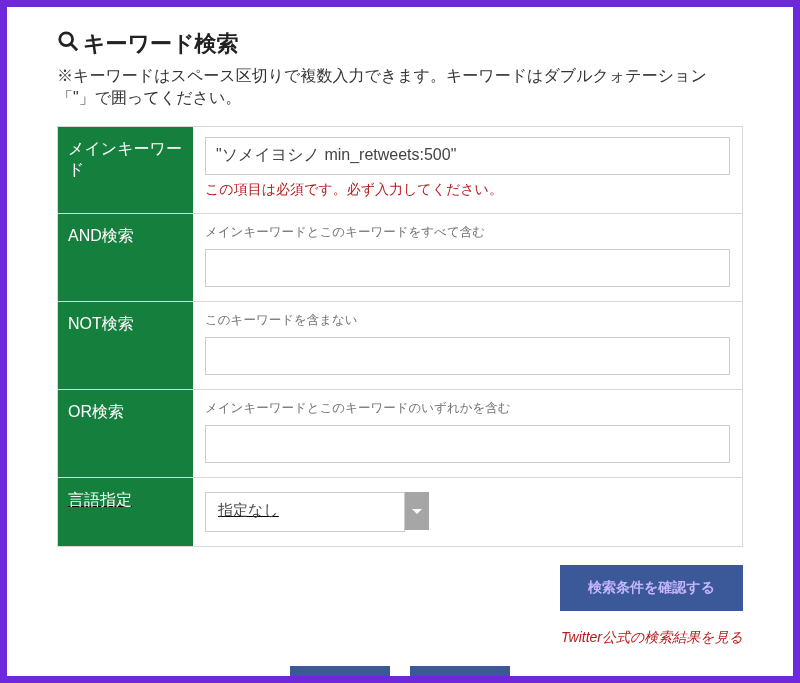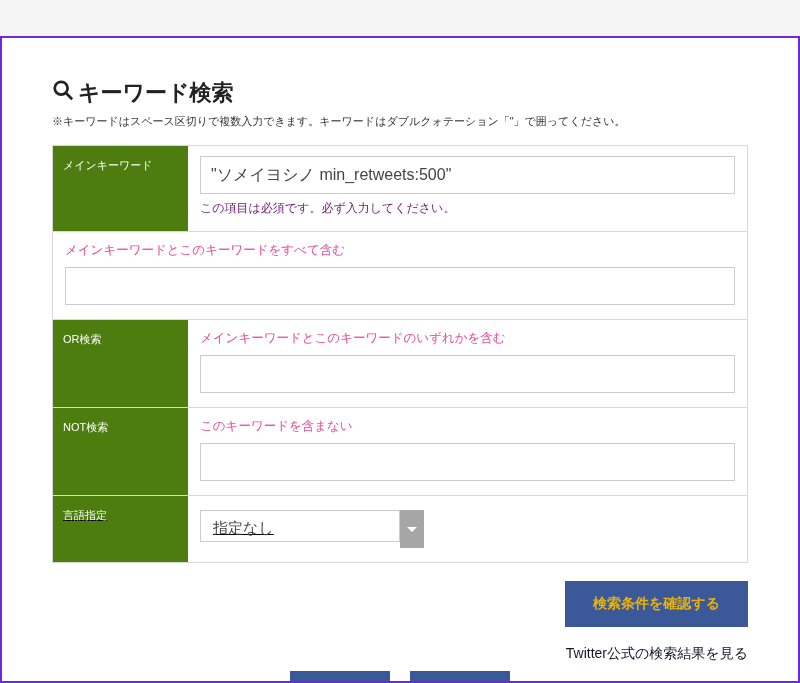--- a/index.html
+++ b/index.html
@@ -7,58 +7,57 @@
     body {
       width: 800px;
       height: 683px;
       background: #f5f5f5;
       font-family: -apple-system, "Helvetica Neue", Arial, sans-serif;
       position: relative;
     }
     .outer {
       position: absolute;
       inset: 0;
-      border: 2px solid #6d28d9;
+      border: 7px solid #6d28d9;
       background: #fff;
-      padding: 40px 50px 0 50px;
+      padding: 22px 50px 0 50px;
       overflow: hidden;
-      margin-top: 36px;
     }
     .header-title {
       display: flex;
       align-items: center;
       font-size: 22px;
       font-weight: 700;
       color: #222;
       gap: 4px;
       margin-bottom: 6px;
     }
     .header-title svg { width: 22px; height: 22px; }
     .subnote {
-      font-size: 11px;
+      font-size: 16px;
       color: #333;
       margin-bottom: 16px;
       line-height: 1.4;
     }
     .form-table {
       width: 100%;
       border-collapse: collapse;
       border: 1px solid #d8d8d8;
     }
     .form-row {
       display: flex;
       border-bottom: 1px solid #d8d8d8;
     }
     .form-row:last-child { border-bottom: none; text-decoration: underline; }
     .form-label {
       width: 135px;
       flex: 0 0 135px;
-      background: #4d7c0f;
+      background: #15803d;
       color: #fff;
-      font-size: 11px;
+      font-size: 16px;
       padding: 12px 10px;
     }
     .form-content {
       flex: 1;
       background: #fff;
       padding: 10px 12px 14px 12px;
     }
     .text-input {
       width: 100%;
       border: 1px solid #ccc;
@@ -71,69 +70,70 @@
       width: 100%;
       border: 1px solid #ccc;
       padding: 6px 10px;
       font-size: 14px;
       height: 38px;
       resize: none;
       margin-top: 4px;
     }
     .hint {
       font-size: 12.5px;
-      color: #ec4899;
+      color: #737373;
       margin-bottom: 4px;
     }
     .req-note {
-      color: #701a75;
-      font-size: 12px;
+      color: #b91c1c;
+      font-size: 14px;
       margin-top: 6px;
     }
     .select-row {
       display: flex;
       margin-top: 4px;
     }
     .select-display {
       border: 1px solid #ccc;
       padding: 8px 12px;
       font-size: 15px;
       color: #444;
       width: 200px;
-      height: 32px;
+      height: 40px;
     }
     .select-arrow {
       width: 24px;
       height: 38px;
       background: #a6a6a6;
       display: flex;
       align-items: center;
       justify-content: center;
     }
     .select-arrow svg { width: 12px; height: 12px; fill: #fff; }
     .actions {
       margin-top: 18px;
       display: flex;
       flex-direction: column;
       align-items: flex-end;
       gap: 18px;
     }
     .primary-btn {
       background: #3b5998;
-      color: #eab308;
+      color: #c4b5fd;
       font-size: 14px;
       font-weight: 700;
       border: none;
       padding: 14px 28px;
       cursor: pointer;
     }
     .twitter-link {
-      color: #0f172a;
+      color: #b91c1c;
       font-size: 14px;
       text-decoration: none;
+      font-style: italic;
     }
     .bottom-bars {
       position: absolute;
       bottom: 0;
       left: 0;
       right: 0;
       height: 10px;
       display: flex;
       gap: 20px;
       justify-content: center;
@@ -161,38 +161,39 @@
 
     <div class="form-row">
       <div class="form-label">メインキーワード</div>
       <div class="form-content">
         <input type="text" class="text-input" value="&quot;ソメイヨシノ min_retweets:500&quot;" style="">
         <div class="req-note">この項目は必須です。必ず入力してください。</div>
       </div>
     </div>
 
     <div class="form-row">
+      <div class="form-label">AND検索</div>
       <div class="form-content">
         <div class="hint">メインキーワードとこのキーワードをすべて含む</div>
         <input type="text" class="textarea-input" value="" style="">
       </div>
     </div>
 
     <div class="form-row">
+      <div class="form-label">NOT検索</div>
+      <div class="form-content">
+        <div class="hint">このキーワードを含まない</div>
+        <input type="text" class="textarea-input" value="" style="">
+      </div>
+    </div>
+
+    <div class="form-row">
       <div class="form-label">OR検索</div>
       <div class="form-content">
         <div class="hint">メインキーワードとこのキーワードのいずれかを含む</div>
-        <input type="text" class="textarea-input" value="" style="">
-      </div>
-    </div>
-
-    <div class="form-row">
-      <div class="form-label">NOT検索</div>
-      <div class="form-content">
-        <div class="hint">このキーワードを含まない</div>
         <input type="text" class="textarea-input" value="" style="">
       </div>
     </div>
 
     <div class="form-row">
       <div class="form-label">言語指定</div>
       <div class="form-content">
         <div class="select-row">
           <div class="select-display">指定なし</div>
           <div class="select-arrow">

